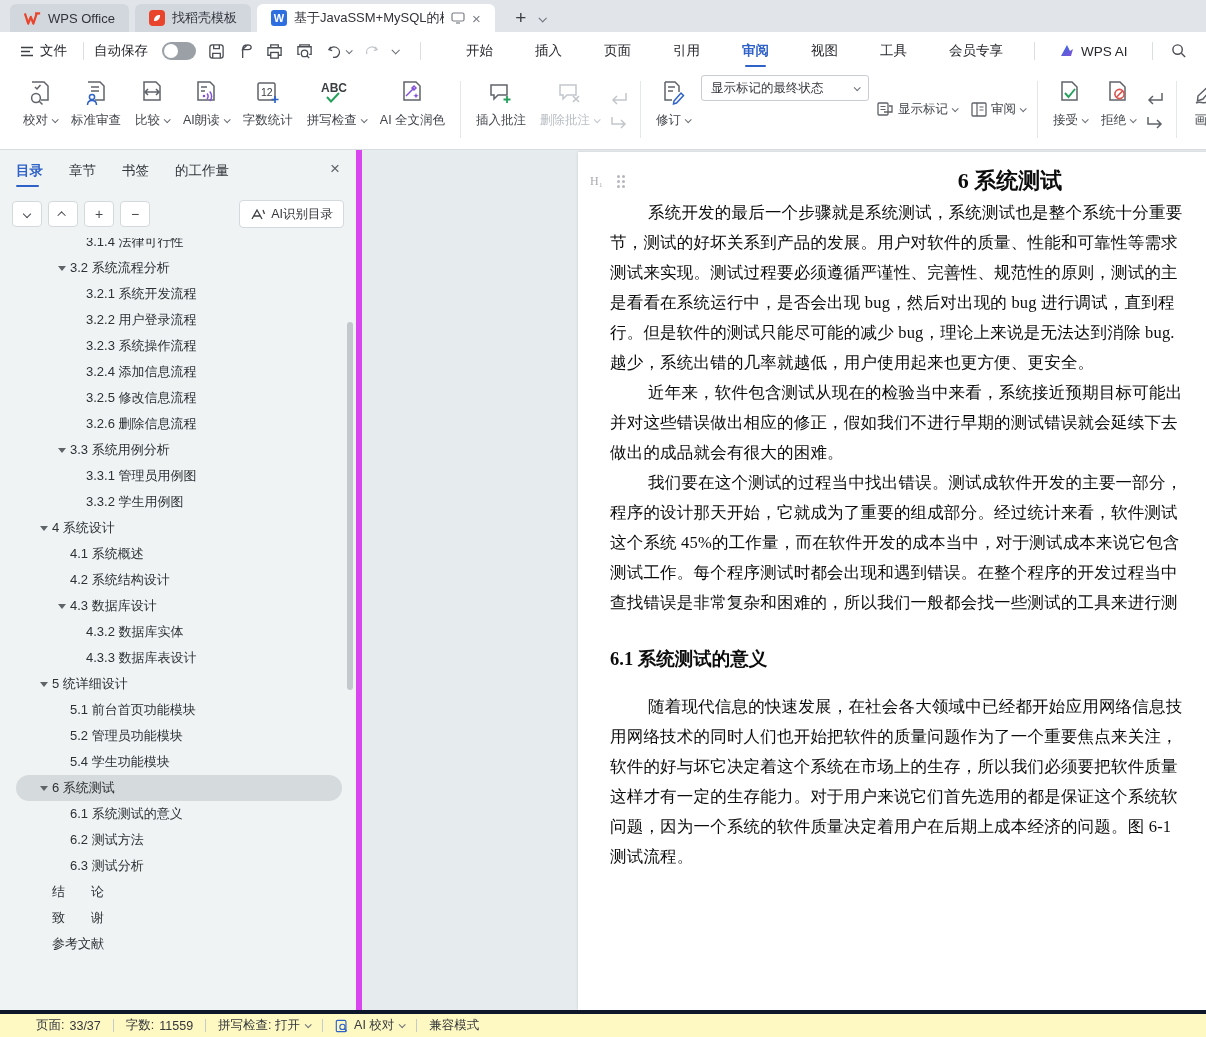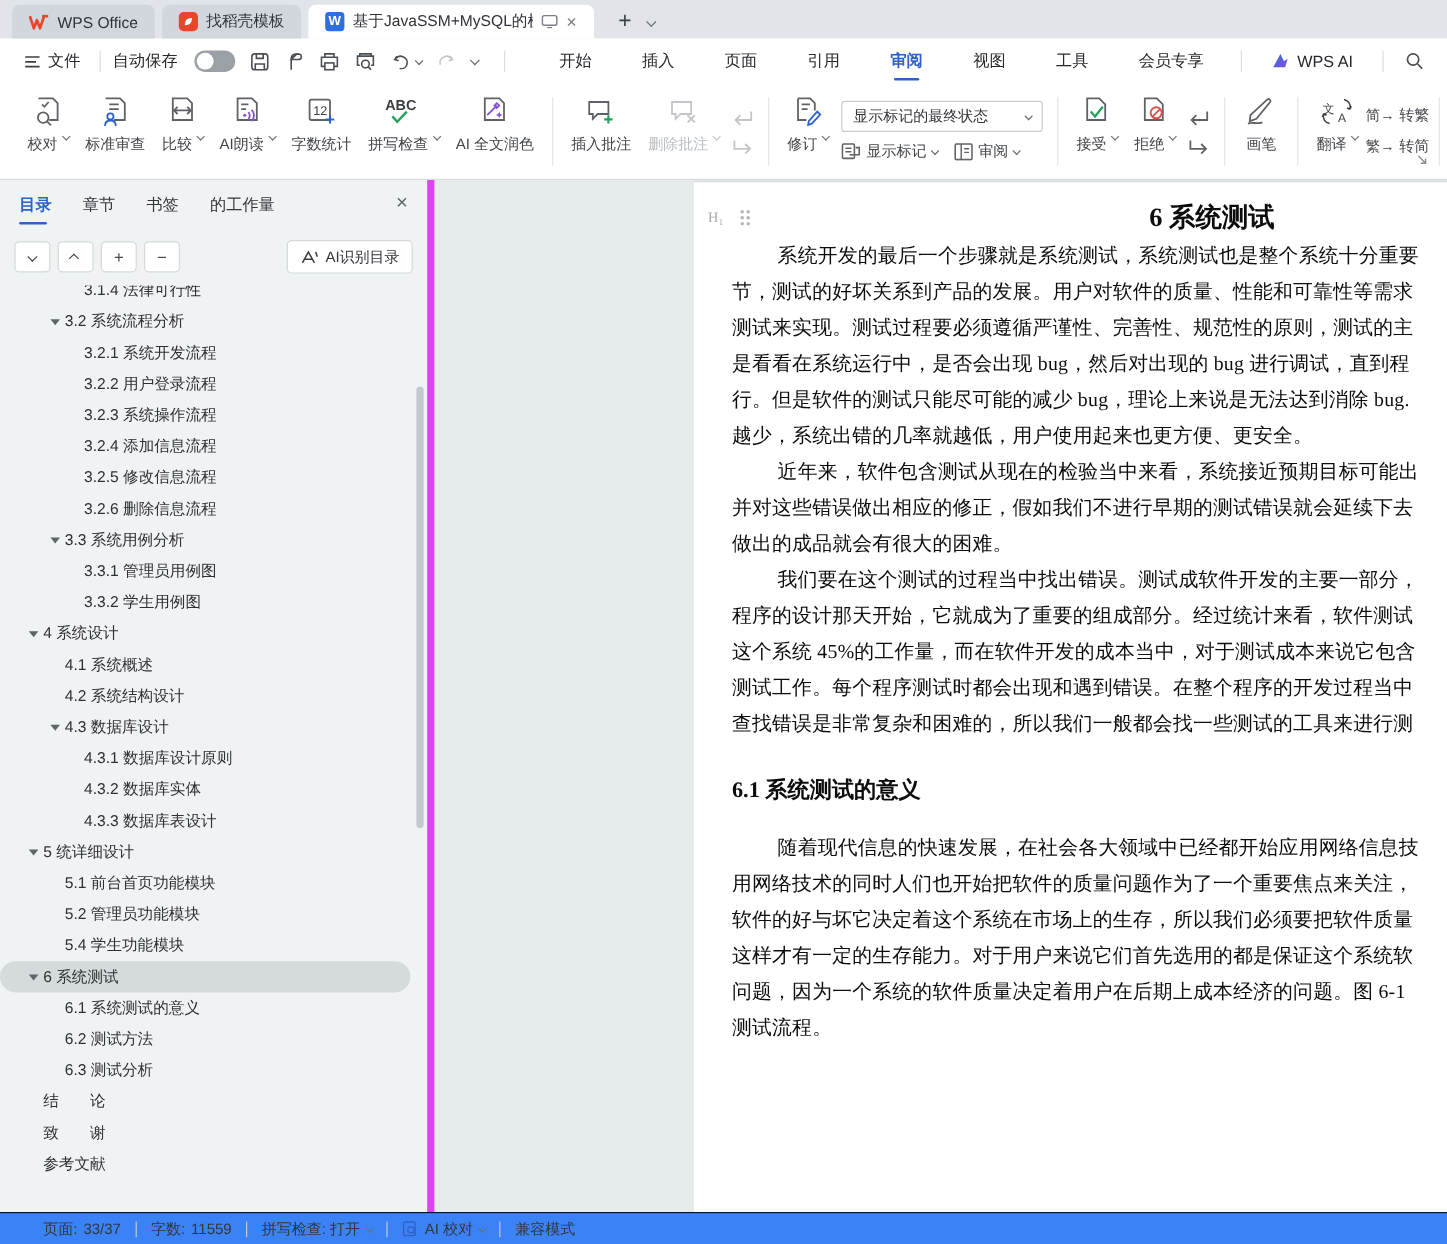--- a/index.html
+++ b/index.html
@@ -39,25 +39,25 @@
   .wpsai { display:flex; align-items:center; gap:6px; padding:0 14px; font-size:13.5px; }
   .searchbtn { margin-left:8px; display:flex; align-items:center; }
 
   
   .ribbon { height:80px; background:#fff; border-bottom:1px solid #d7dce0; display:flex; align-items:stretch;
             padding:5px 0 5px 16px; overflow:hidden; white-space:nowrap; }
   .rdiv { width:1px; background:#e4e7ea; margin:6px 8px; flex:none; }
   .rb { flex:none; display:flex; flex-direction:column; align-items:center; justify-content:flex-start;
         padding:4px 7px 2px; gap:5px; border-radius:4px; }
   .rb .ric { height:28px; display:flex; align-items:center; justify-content:center; }
-  .rb .rlab { font-size:12.5px; color:#41454a; display:flex; gap:4px; }
+  .rb .rlab { font-size:12.5px; color:#41454a; display:flex; align-items:center; gap:4px; }
   .rb.disabled .rlab { color:#b9bec4; }
   .arrcol { display:flex; flex-direction:column; justify-content:center; gap:10px; padding:0 4px; }
   .arrcol svg { display:block; }
-  .trackcol { display:flex; flex-direction:column; justify-content:center; gap:8px; padding:0 4px; }
+  .trackcol { display:flex; justify-content:center; gap:8px; padding:0 4px; }
   .mk-select { width:168px; height:26px; border:1px solid #c7cdd3; border-radius:3px; background:#fff;
                display:flex; align-items:center; justify-content:space-between; padding:0 9px; font-size:12.5px; color:#33363b; }
   .row2 { display:flex; gap:14px; align-items:center; }
   .sbtn { display:flex; align-items:center; gap:4px; font-size:12.5px; color:#41454a; }
   .zh-ico { font-size:12px; color:#41454a; }
   .cornerexp { align-self:flex-end; margin:0 2px 2px -10px; color:#8a8f94; }
   .stackbtn { display:flex; align-items:center; gap:4px; font-size:12.5px; color:#41454a; }
   .stackcol { display:flex; flex-direction:column; justify-content:center; gap:9px; }
 
   
@@ -68,42 +68,42 @@
   .sb-tab.active { color:#2f62c8; font-weight:bold; }
   .sb-tab.active::after { content:""; position:absolute; left:0; right:4px; bottom:5px; height:2.5px; background:#2f62c8; border-radius:2px; }
   .sb-close { position:absolute; right:16px; top:10px; font-size:17px; color:#5f6469; line-height:1; }
   .sb-ctrl { height:44px; display:flex; align-items:center; padding:0 12px; gap:6px; }
   .cbtn { width:30px; height:26px; background:#fff; border:1px solid #d4d9dd; border-radius:4px;
           display:flex; align-items:center; justify-content:center; color:#45494e; font-size:14px; }
   .ai-toc-btn { margin-left:auto; height:28px; background:#fff; border:1px solid #d4d9dd; border-radius:4px;
                 display:flex; align-items:center; gap:6px; padding:0 10px; font-size:12.5px; color:#33363b; }
   .toc-scroll { position:absolute; top:88px; left:0; right:0; bottom:0; overflow:hidden; }
   .toc-list { margin-top:-9px; }
-  .toc-row { height:26px; display:flex; align-items:center; font-size:13px; color:#2e3134; margin:0 14px 0 0; border-radius:13px; }
+  .toc-row { height:26px; display:flex; align-items:center; font-size:13px; color:#2e3134; margin:0 14px 0 16px; border-radius:13px; }
   .toc-row.sel { background:#d5dadc; }
   .toc-arrow { width:16px; flex:none; display:flex; align-items:center; justify-content:center; }
   .toc-arrow .tri { width:0; height:0; border-left:4.5px solid transparent; border-right:4.5px solid transparent; border-top:5.5px solid #5f6469; }
   .lv1 { padding-left:20px; } .lv2 { padding-left:38px; } .lv3 { padding-left:54px; }
   .sb-scrollbar { position:absolute; right:3px; top:172px; width:6px; height:368px; border-radius:3px; background:#c2c8cc; }
 
   .workspace { position:absolute; left:363px; top:0; right:0; bottom:0; background:#e6ebee; overflow:hidden; }
   .page { position:absolute; left:215px; top:2px; width:872px; bottom:0; background:#fff; box-shadow:0 0 3px rgba(0,0,0,.12);
           padding:12px 40px 0 32px; }
   .docfont { font-family:"Liberation Serif","DejaVu Serif",serif; color:#0c0c0c; }
   .doc-h1 { font-size:22px; font-weight:bold; text-align:center; height:34px; line-height:34px; }
   .doc-h2 { font-size:18.5px; font-weight:bold; height:30px; line-height:30px; margin-top:26px; margin-bottom:18px; }
   .doc-line { font-size:16.5px; height:30px; line-height:30px; white-space:nowrap; overflow:visible; letter-spacing:.2px; }
   .doc-line.ind { padding-left:38px; }
   .h1-marker { position:absolute; left:12px; top:22px; display:flex; align-items:center; gap:14px; color:#a7abaf; }
   .h1-tag { font-size:12px; }
   .dots { display:grid; grid-template-columns:repeat(2,3px); grid-auto-rows:3px; gap:2px; }
   .dots i { background:#b4b8bc; border-radius:50%; }
 
   
-  .statusbar { position:absolute; left:0; right:0; bottom:0; height:27px; background:#3b82f6; border-top:1px solid #0f172a;
+  .statusbar { position:absolute; left:0; right:0; bottom:0; height:27px; background:#fef9c3; border-top:4px solid #0f172a;
                display:flex; align-items:center; padding:0 14px; font-size:12.5px; color:#34373b;text-align:center; }
   .st-item { display:flex; align-items:center; gap:5px; padding:0 12px; }
   .st-div { width:1px; height:13px; background:#c4cacd; }
 </style>
 </head>
 <body>
 
 <div class="tabbar">
   <div class="tab">
     <span class="mini-ico">
@@ -569,24 +569,20 @@
           </div>
           <div class="toc-row lv2">
             <span class="toc-arrow"></span>
             <span>4.2 系统结构设计</span>
           </div>
           <div class="toc-row lv2">
             <span class="toc-arrow">
               <span class="tri"></span>
             </span>
             <span>4.3 数据库设计</span>
-          </div>
-          <div class="toc-row lv3">
-            <span class="toc-arrow"></span>
-            <span>4.3.1 数据库设计原则</span>
           </div>
           <div class="toc-row lv3">
             <span class="toc-arrow"></span>
             <span>4.3.2 数据库实体</span>
           </div>
           <div class="toc-row lv3">
             <span class="toc-arrow"></span>
             <span>4.3.3 数据库表设计</span>
           </div>
           <div class="toc-row lv1">

